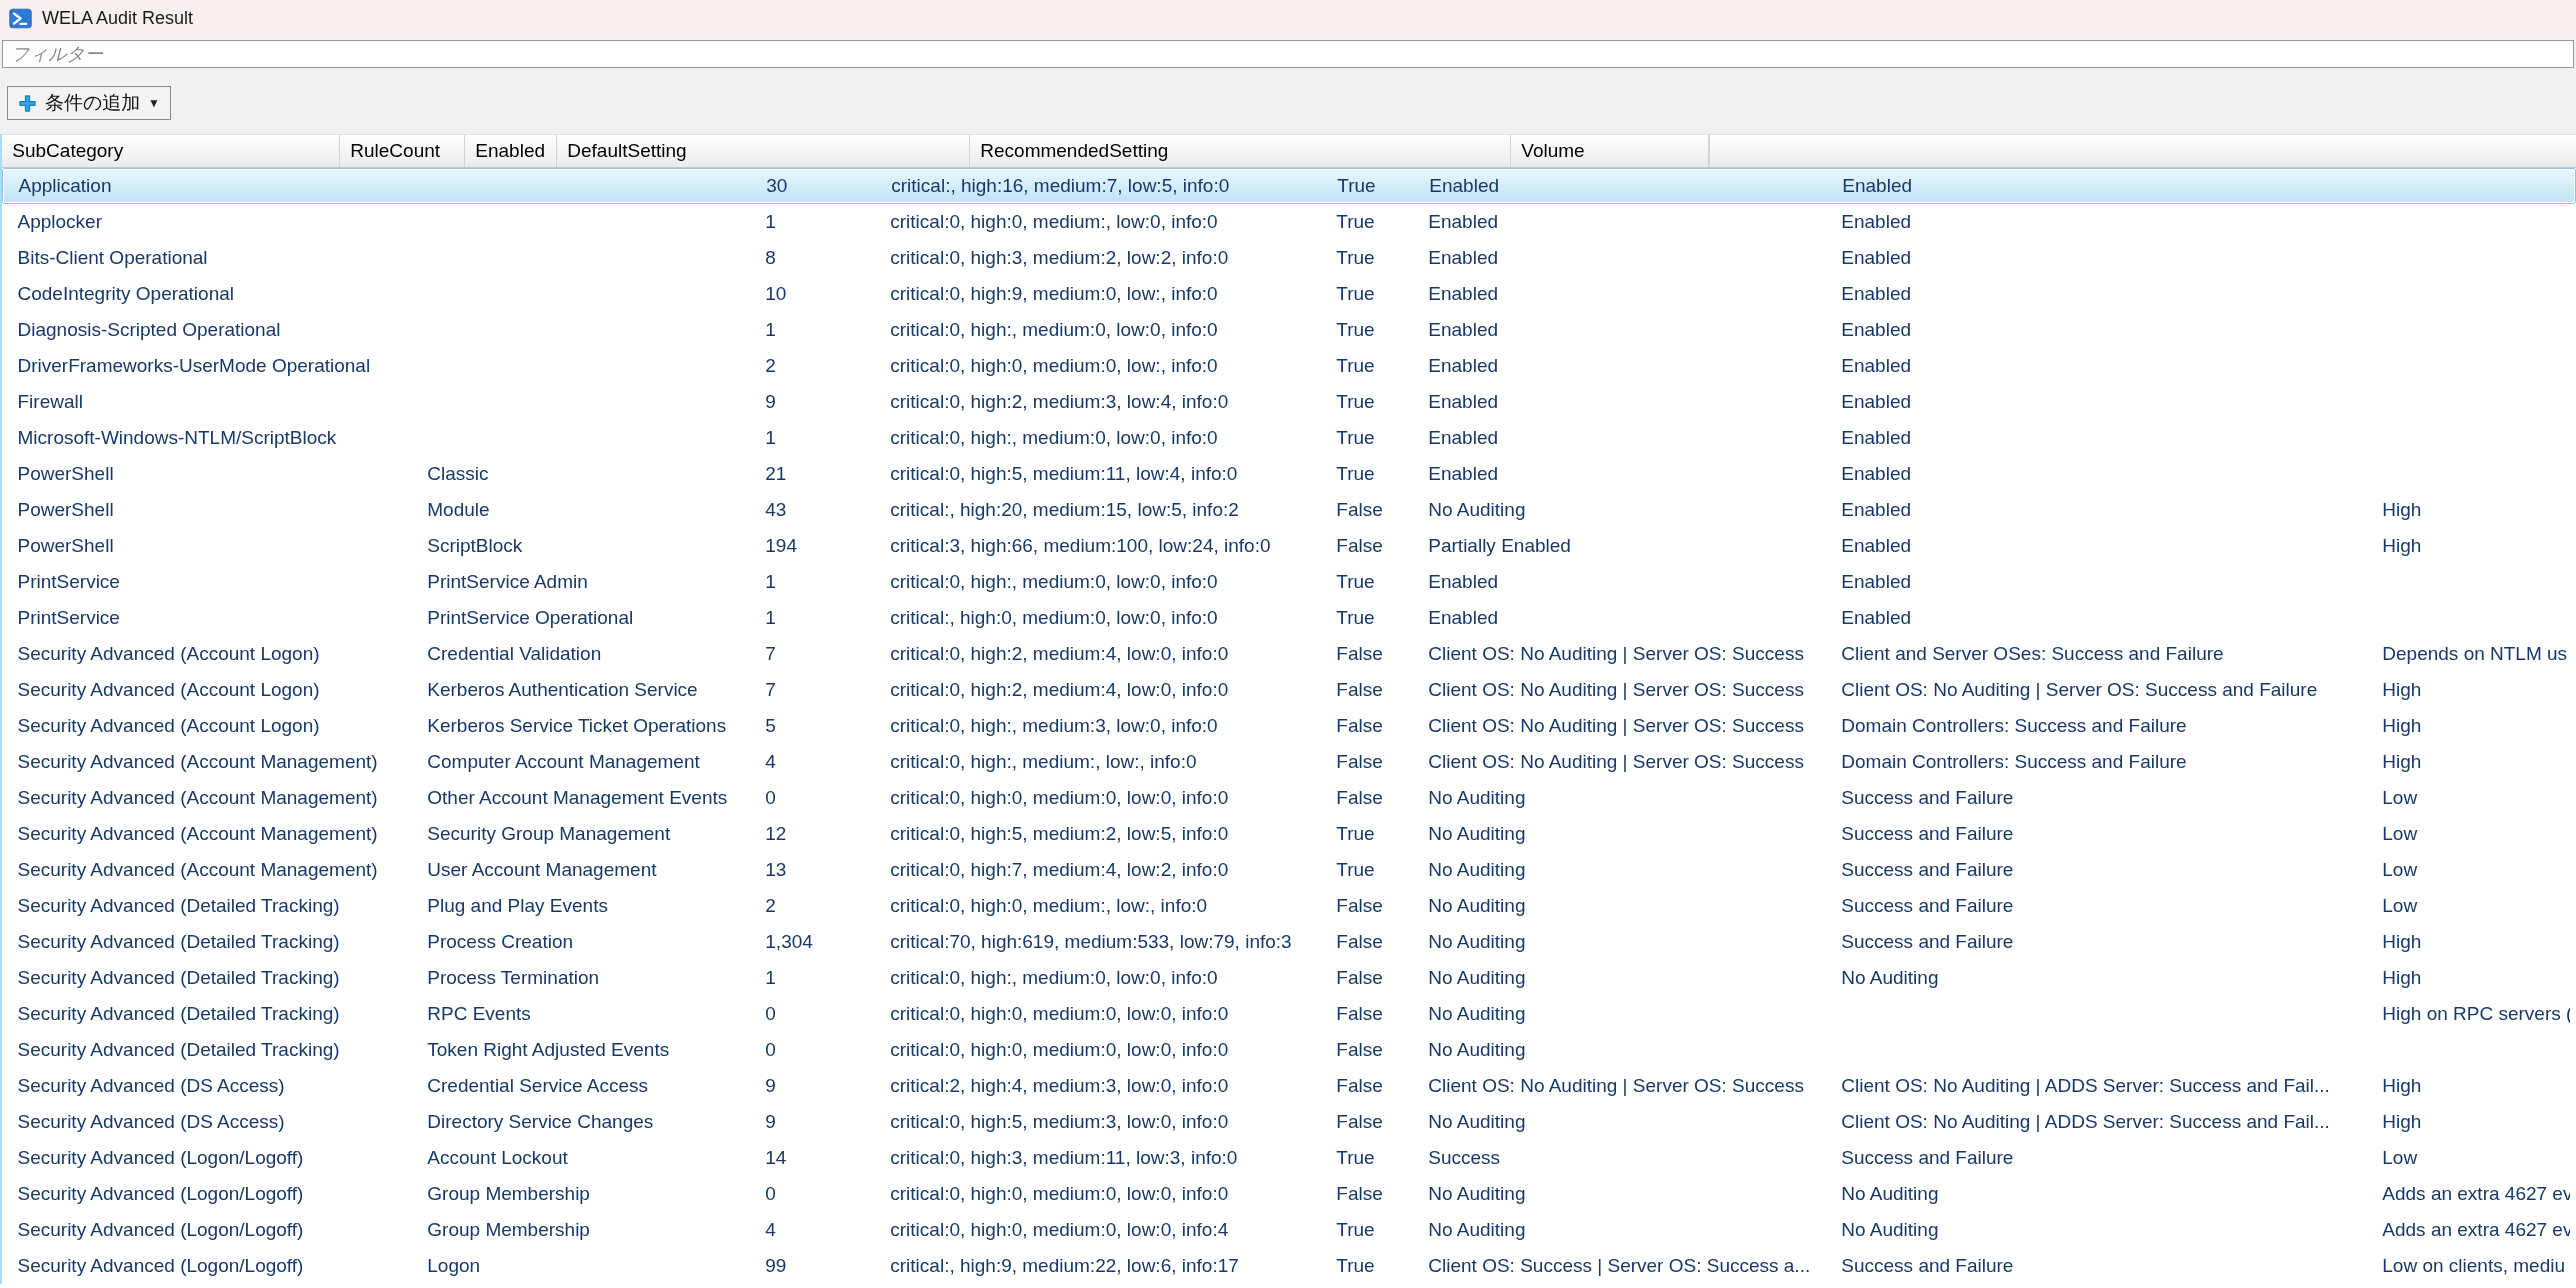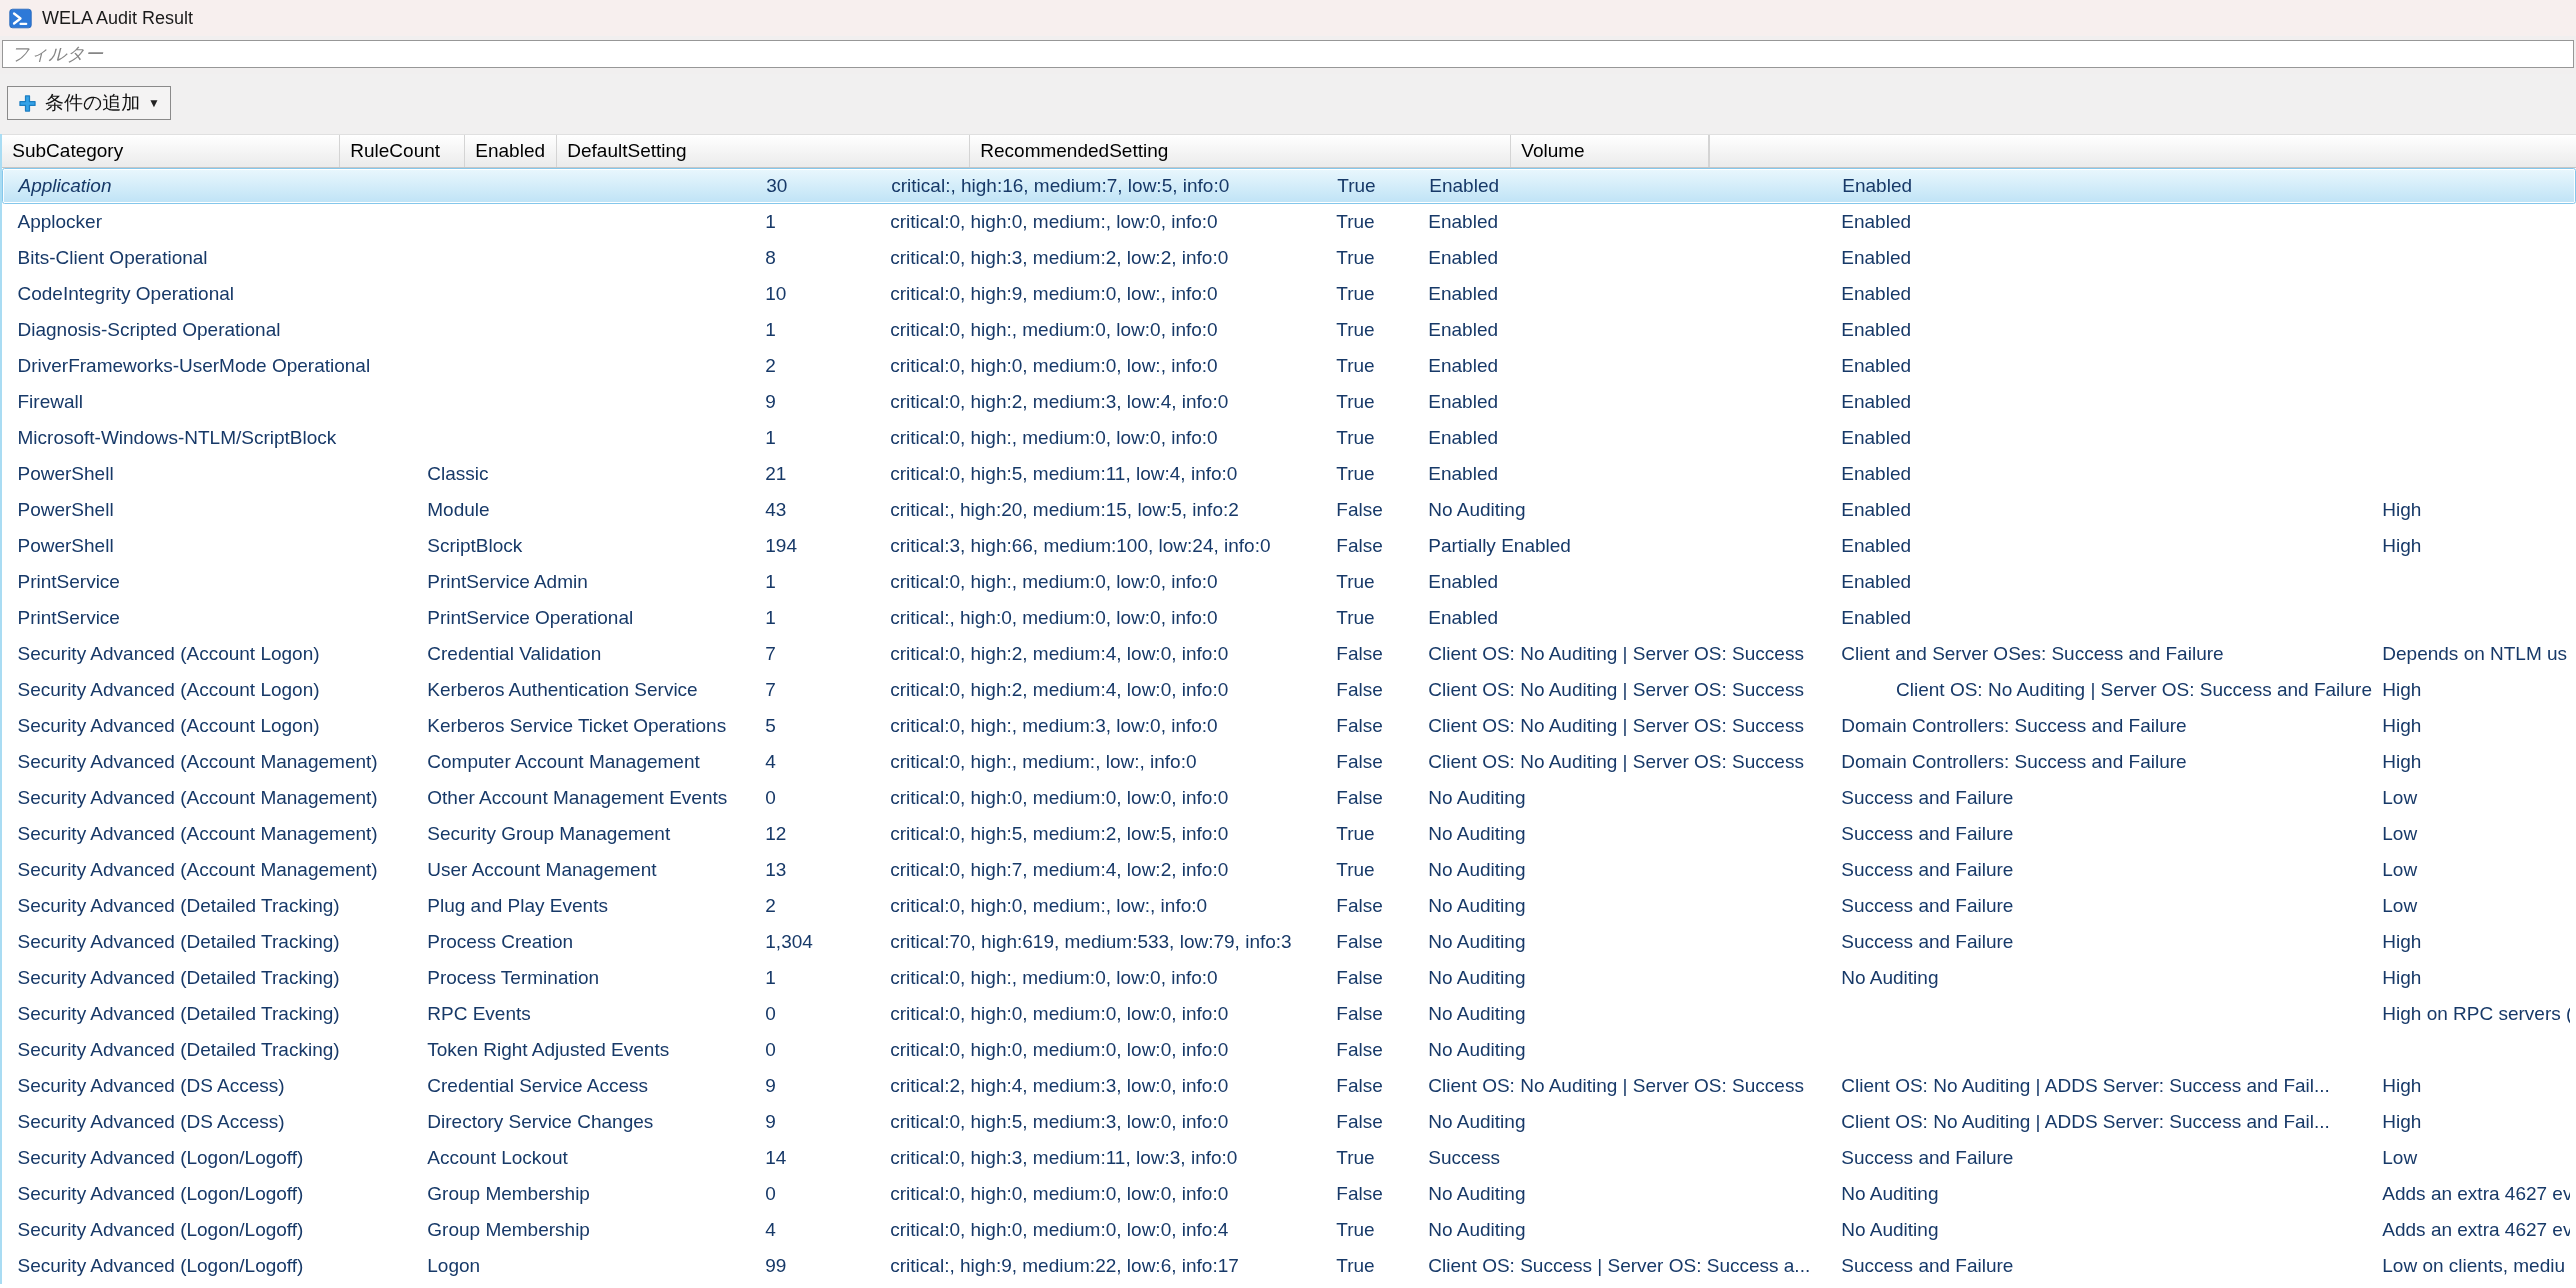--- a/index.html
+++ b/index.html
@@ -95,21 +95,21 @@
       <div class="hcell c1" style="width: 338px;">SubCategory</div>
       <div class="hcell c2" style="width: 125px;">RuleCount</div>
       <div class="hcell c4" style="width: 92px;">Enabled</div>
       <div class="hcell c5" style="width: 413px;">DefaultSetting</div>
       <div class="hcell c6" style="width: 541px;">RecommendedSetting</div>
       <div class="hcell c7" style="width: 198px;">Volume</div>
       <div class="hfill"></div>
     </div>
   <div class="gbody">
       <div class="row selected">
-        <div class="cell c0" style="width: 415px; font-style: italic;">Application</div>
+        <div class="cell c0" style="width: 415px;">Application</div>
         <div class="cell c1" style="width: 338px;"></div>
         <div class="cell c2" style="width: 125px;">30</div>
         <div class="cell c3" style="width: 446px;">critical:, high:16, medium:7, low:5, info:0</div>
         <div class="cell c4" style="width: 92px;">True</div>
         <div class="cell c5" style="width: 413px;">Enabled</div>
         <div class="cell c6" style="width: 541px;">Enabled</div>
         <div class="cell c7" style="width: 198px;"></div>
       </div>
       <div class="row">
         <div class="cell c0" style="width: 415px;">Applocker</div>
@@ -241,21 +241,21 @@
         <div class="cell c6" style="width: 541px;">Client and Server OSes: Success and Failure</div>
         <div class="cell c7" style="width: 198px;">Depends on NTLM us</div>
       </div>
       <div class="row">
         <div class="cell c0" style="width: 415px;">Security Advanced (Account Logon)</div>
         <div class="cell c1" style="width: 338px;">Kerberos Authentication Service</div>
         <div class="cell c2" style="width: 125px;">7</div>
         <div class="cell c3" style="width: 446px;">critical:0, high:2, medium:4, low:0, info:0</div>
         <div class="cell c4" style="width: 92px;">False</div>
         <div class="cell c5" style="width: 413px;">Client OS: No Auditing | Server OS: Success</div>
-        <div class="cell c6" style="width: 541px; text-align: right;">Client OS: No Auditing | Server OS: Success and Failure</div>
+        <div class="cell c6" style="width: 541px;">Client OS: No Auditing | Server OS: Success and Failure</div>
         <div class="cell c7" style="width: 198px;">High</div>
       </div>
       <div class="row">
         <div class="cell c0" style="width: 415px;">Security Advanced (Account Logon)</div>
         <div class="cell c1" style="width: 338px;">Kerberos Service Ticket Operations</div>
         <div class="cell c2" style="width: 125px;">5</div>
         <div class="cell c3" style="width: 446px;">critical:0, high:, medium:3, low:0, info:0</div>
         <div class="cell c4" style="width: 92px;">False</div>
         <div class="cell c5" style="width: 413px;">Client OS: No Auditing | Server OS: Success</div>
         <div class="cell c6" style="width: 541px;">Domain Controllers: Success and Failure</div>

